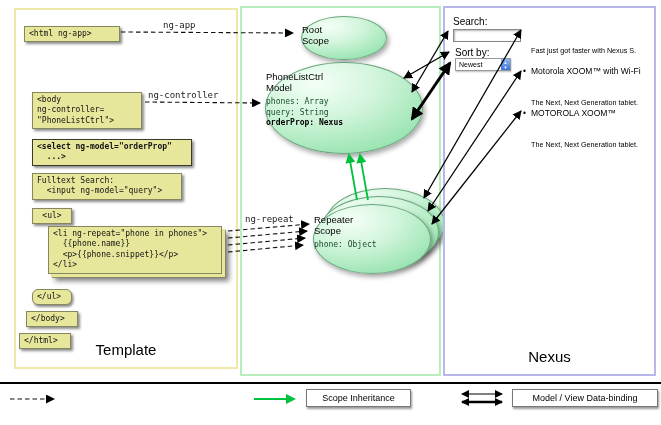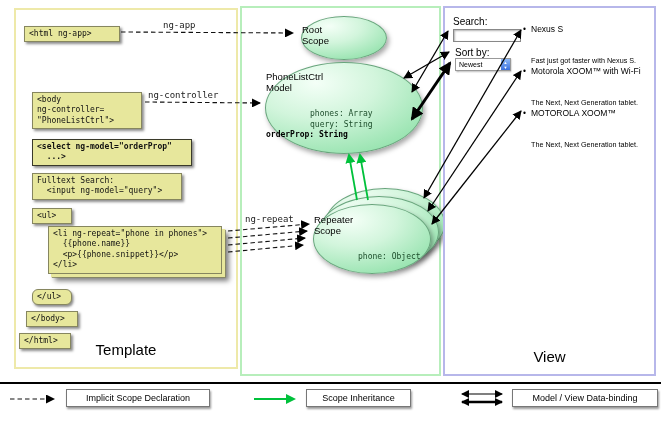--- a/index.html
+++ b/index.html
@@ -23,21 +23,21 @@
   .code.stacked { box-shadow:3px 3px 0 #e7e79c, 3.8px 3.8px 0 #86865f,
                   7px 7px 5px rgba(0,0,0,.5); }
 
   
   .scope { position:absolute; border-radius:50%; border:1px solid #69a57d;
            background:radial-gradient(ellipse 130% 130% at 32% 22%,
              #f4fff7 0%, #d2f5dc 30%, #93e2ac 68%, #77d595 100%);
            box-shadow:2px 3px 5px rgba(0,0,0,.35); text-align:left; }
   .stitle { font-size:9.5px; line-height:1.15; white-space:pre; color:#000; }
   .sprops { font:8px/1.35 "DejaVu Sans Mono",monospace; color:#1d4d2b;
-            white-space:pre; margin-top:15px;padding-left:44px; }
+            white-space:pre; margin-top:3px; }
   .sboldprop { font:bold 8px/1.3 "DejaVu Sans Mono",monospace; color:#000; white-space:pre; }
   .scope.root     { padding-top:8px;  box-sizing:border-box; }
   .scope.ctrl     { padding-top:9px;  box-sizing:border-box; }
   .scope.repeater { padding-top:10px; box-sizing:border-box; }
 
   
   .arrow-label { position:absolute; font:9px "DejaVu Sans Mono",monospace;
                  color:#222; z-index:6; }
 
   svg.arrows { position:absolute; left:0; top:0; z-index:5; pointer-events:none; }
@@ -77,21 +77,21 @@
 
   <div class="panel template">
     <div class="code" style="left:16px;top:82px;min-width:100px;">&lt;body
 ng-controller=
 "PhoneListCtrl"&gt;</div>
     <div class="code" style="left:8px;top:16px;min-width:86px;">&lt;html ng-app&gt;</div>
     <div class="code bold" style="left:16px;top:129px;min-width:150px;">&lt;select ng-model="orderProp"
   ...&gt;</div>
     <div class="code" style="left:16px;top:163px;min-width:140px;">Fulltext Search:
   &lt;input ng-model="query"&gt;</div>
-    <div class="code" style="left:16px;top:198px;min-width:30px;">&lt;ul&gt;</div>
+    <div class="code" style="left:16px;top:198px;min-width:30px;text-align:center;">&lt;ul&gt;</div>
     <div class="code stacked" style="left:32px;top:216px;min-width:164px;">&lt;li ng-repeat="phone in phones"&gt;
   {{phone.name}}
   &lt;p&gt;{{phone.snippet}}&lt;/p&gt;
 &lt;/li&gt;</div>
     <div class="code" style="left:16px;top:279px;min-width:30px;border-radius:6px;">&lt;/ul&gt;</div>
     <div class="code" style="left:10px;top:301px;min-width:42px;">&lt;/body&gt;</div>
     <div class="code" style="left:3px;top:323px;min-width:42px;">&lt;/html&gt;</div>
     <div class="panel-label">Template</div>
   </div>
 
@@ -99,21 +99,21 @@
     <div class="scope root" style="left:59px;top:8px;width:86px;height:44px;">
       <div class="stitle">Root
 Scope</div>
     </div>
 
     <div class="scope ctrl" style="left:23px;top:54px;width:158px;height:92px;">
       <div class="stitle">PhoneListCtrl
 Model</div>
       <div class="sprops">phones: Array
 query: String</div>
-      <div class="sboldprop">orderProp: String</div>
+      <div class="sboldprop">orderProp: Nexus</div>
     </div>
 
     <div class="scope" style="left:83px;top:180px;width:118px;height:70px;"></div>
     <div class="scope" style="left:77px;top:188px;width:118px;height:70px;"></div>
     <div class="scope repeater" style="left:71px;top:196px;width:118px;height:70px;">
       <div class="stitle">Repeater
 Scope</div>
       <div class="sprops">phone: Object</div>
     </div>
 
@@ -122,42 +122,38 @@
   <div class="panel view">
     <div class="vlabel" style="left:8px;top:8px;">Search:</div>
     <input class="search-input" style="left: 8px; top: 21px;">
     <div class="vlabel" style="left:10px;top:39px;">Sort by:</div>
     <span class="sort-select" style="left:10px;top:50px;">
       <span class="sort-value">Newest</span>
       <span class="stepper"></span>
     </span>
 
     <div class="view-item" style="top:16px;">
-      <div class="vi-row">
-        <span class="blt"></span>
-        <span class="vi-name">Nexus S</span>
-      </div>
       <div class="vi-snippet">Fast just got faster with Nexus S.</div>
     </div>
     <div class="view-item" style="top:58px;">
       <div class="vi-row">
         <span class="blt"></span>
         <span class="vi-name">Motorola XOOM™ with Wi-Fi</span>
       </div>
       <div class="vi-snippet">The Next, Next Generation tablet.</div>
     </div>
     <div class="view-item" style="top:100px;">
       <div class="vi-row">
         <span class="blt"></span>
         <span class="vi-name">MOTOROLA XOOM™</span>
       </div>
       <div class="vi-snippet">The Next, Next Generation tablet.</div>
     </div>
 
-    <div class="panel-label">View</div>
+    <div class="panel-label">Nexus</div>
   </div>
 
   <svg class="arrows" width="661" height="425">
     <defs>
       <marker id="mE" markerUnits="userSpaceOnUse" markerWidth="9" markerHeight="9" refX="8" refY="4.5" orient="auto">
         <path d="M0,0 L9,4.5 L0,9 z" fill="#000"></path>
         </marker>
       <marker id="mS" markerUnits="userSpaceOnUse" markerWidth="9" markerHeight="9" refX="1" refY="4.5" orient="auto">
         <path d="M9,0 L0,4.5 L9,9 z" fill="#000"></path>
         </marker>
@@ -197,21 +193,20 @@
   <div class="legend-line"></div>
 
   <svg class="legend-swatch" style="left:8px;top:392px;" width="56" height="14">
     <defs>
       <marker id="lg1E" markerUnits="userSpaceOnUse" markerWidth="9" markerHeight="9" refX="8" refY="4.5" orient="auto">
         <path d="M0,0 L9,4.5 L0,9 z" fill="#000"></path>
         </marker>
     </defs>
     <line x1="2" y1="7" x2="46" y2="7" stroke="#111" stroke-width="1.1" stroke-dasharray="4.5 3" marker-end="url(#lg1E)"></line>
   </svg>
-  <div class="legend-box" style="left:66px;width:142px;">Implicit Scope Declaration</div>
 
   <svg class="legend-swatch" style="left:252px;top:392px;" width="52" height="14">
     <defs>
       <marker id="lg2E" markerUnits="userSpaceOnUse" markerWidth="10" markerHeight="10" refX="8" refY="5" orient="auto">
         <path d="M0,0 L10,5 L0,10 z" fill="#00c13b"></path>
         </marker>
     </defs>
     <line x1="2" y1="7" x2="42" y2="7" stroke="#00c13b" stroke-width="2" marker-end="url(#lg2E)"></line>
   </svg>
   <div class="legend-box" style="left:306px;width:103px;">Scope Inheritance</div>

